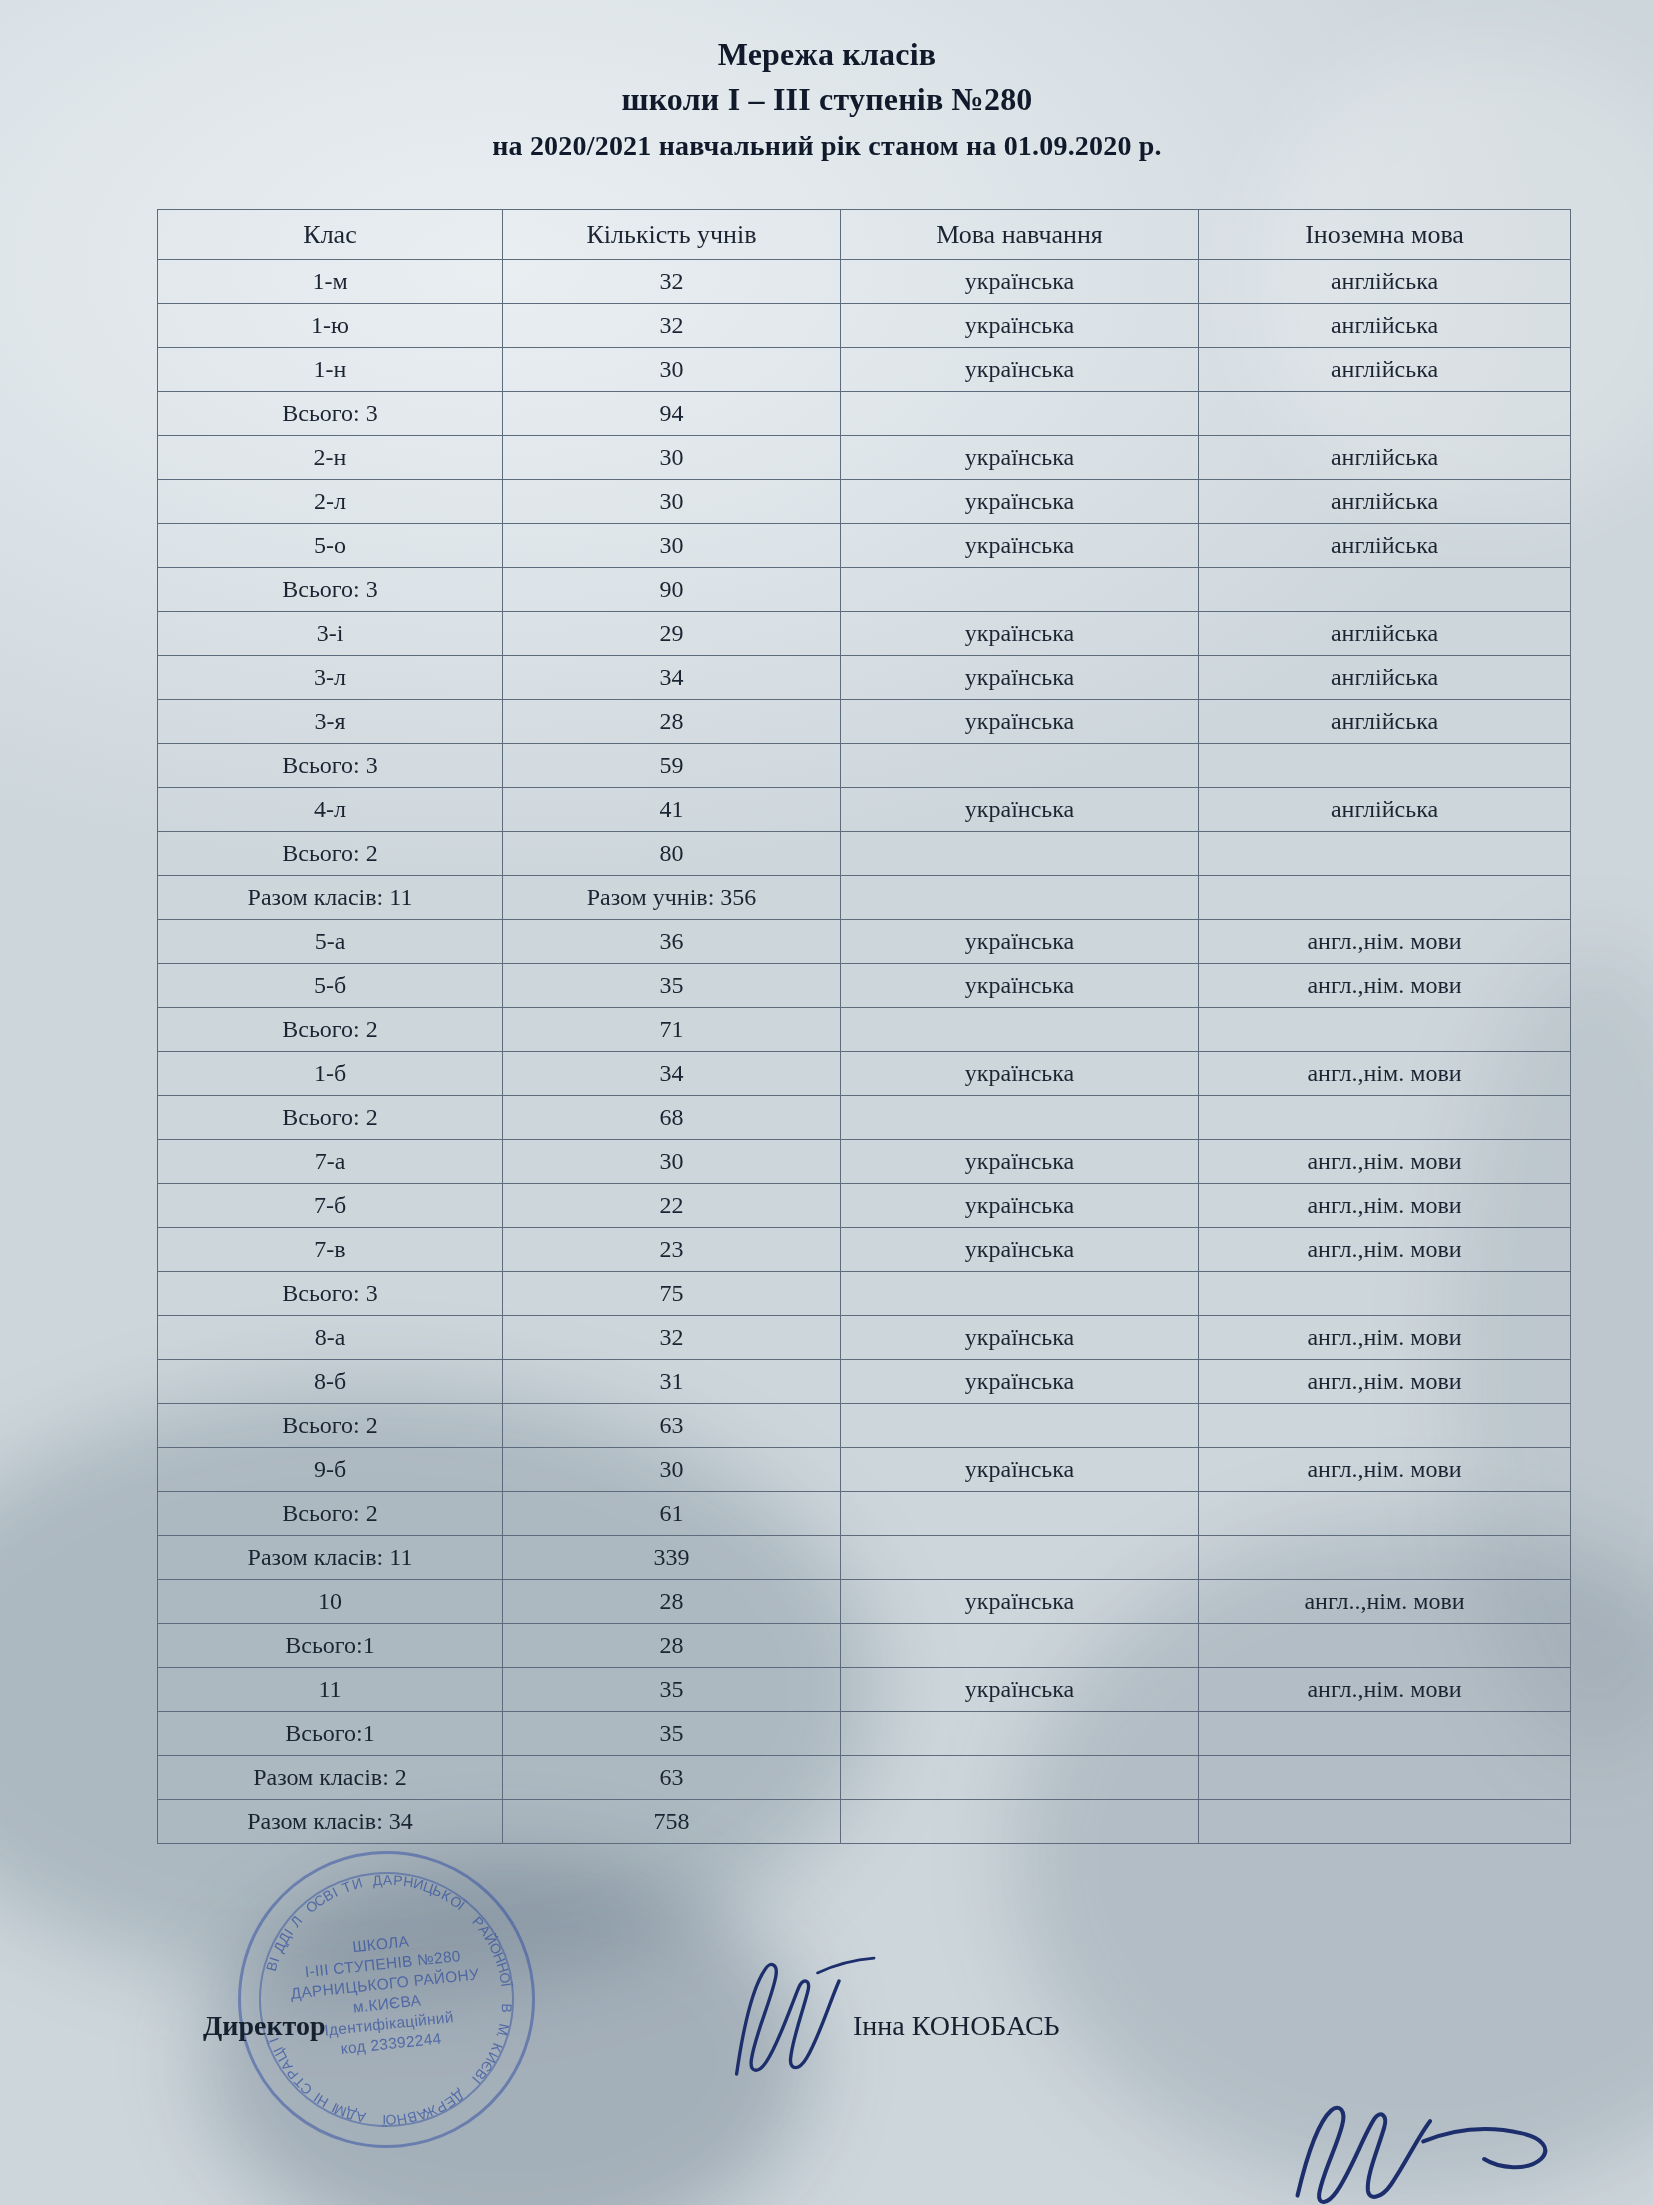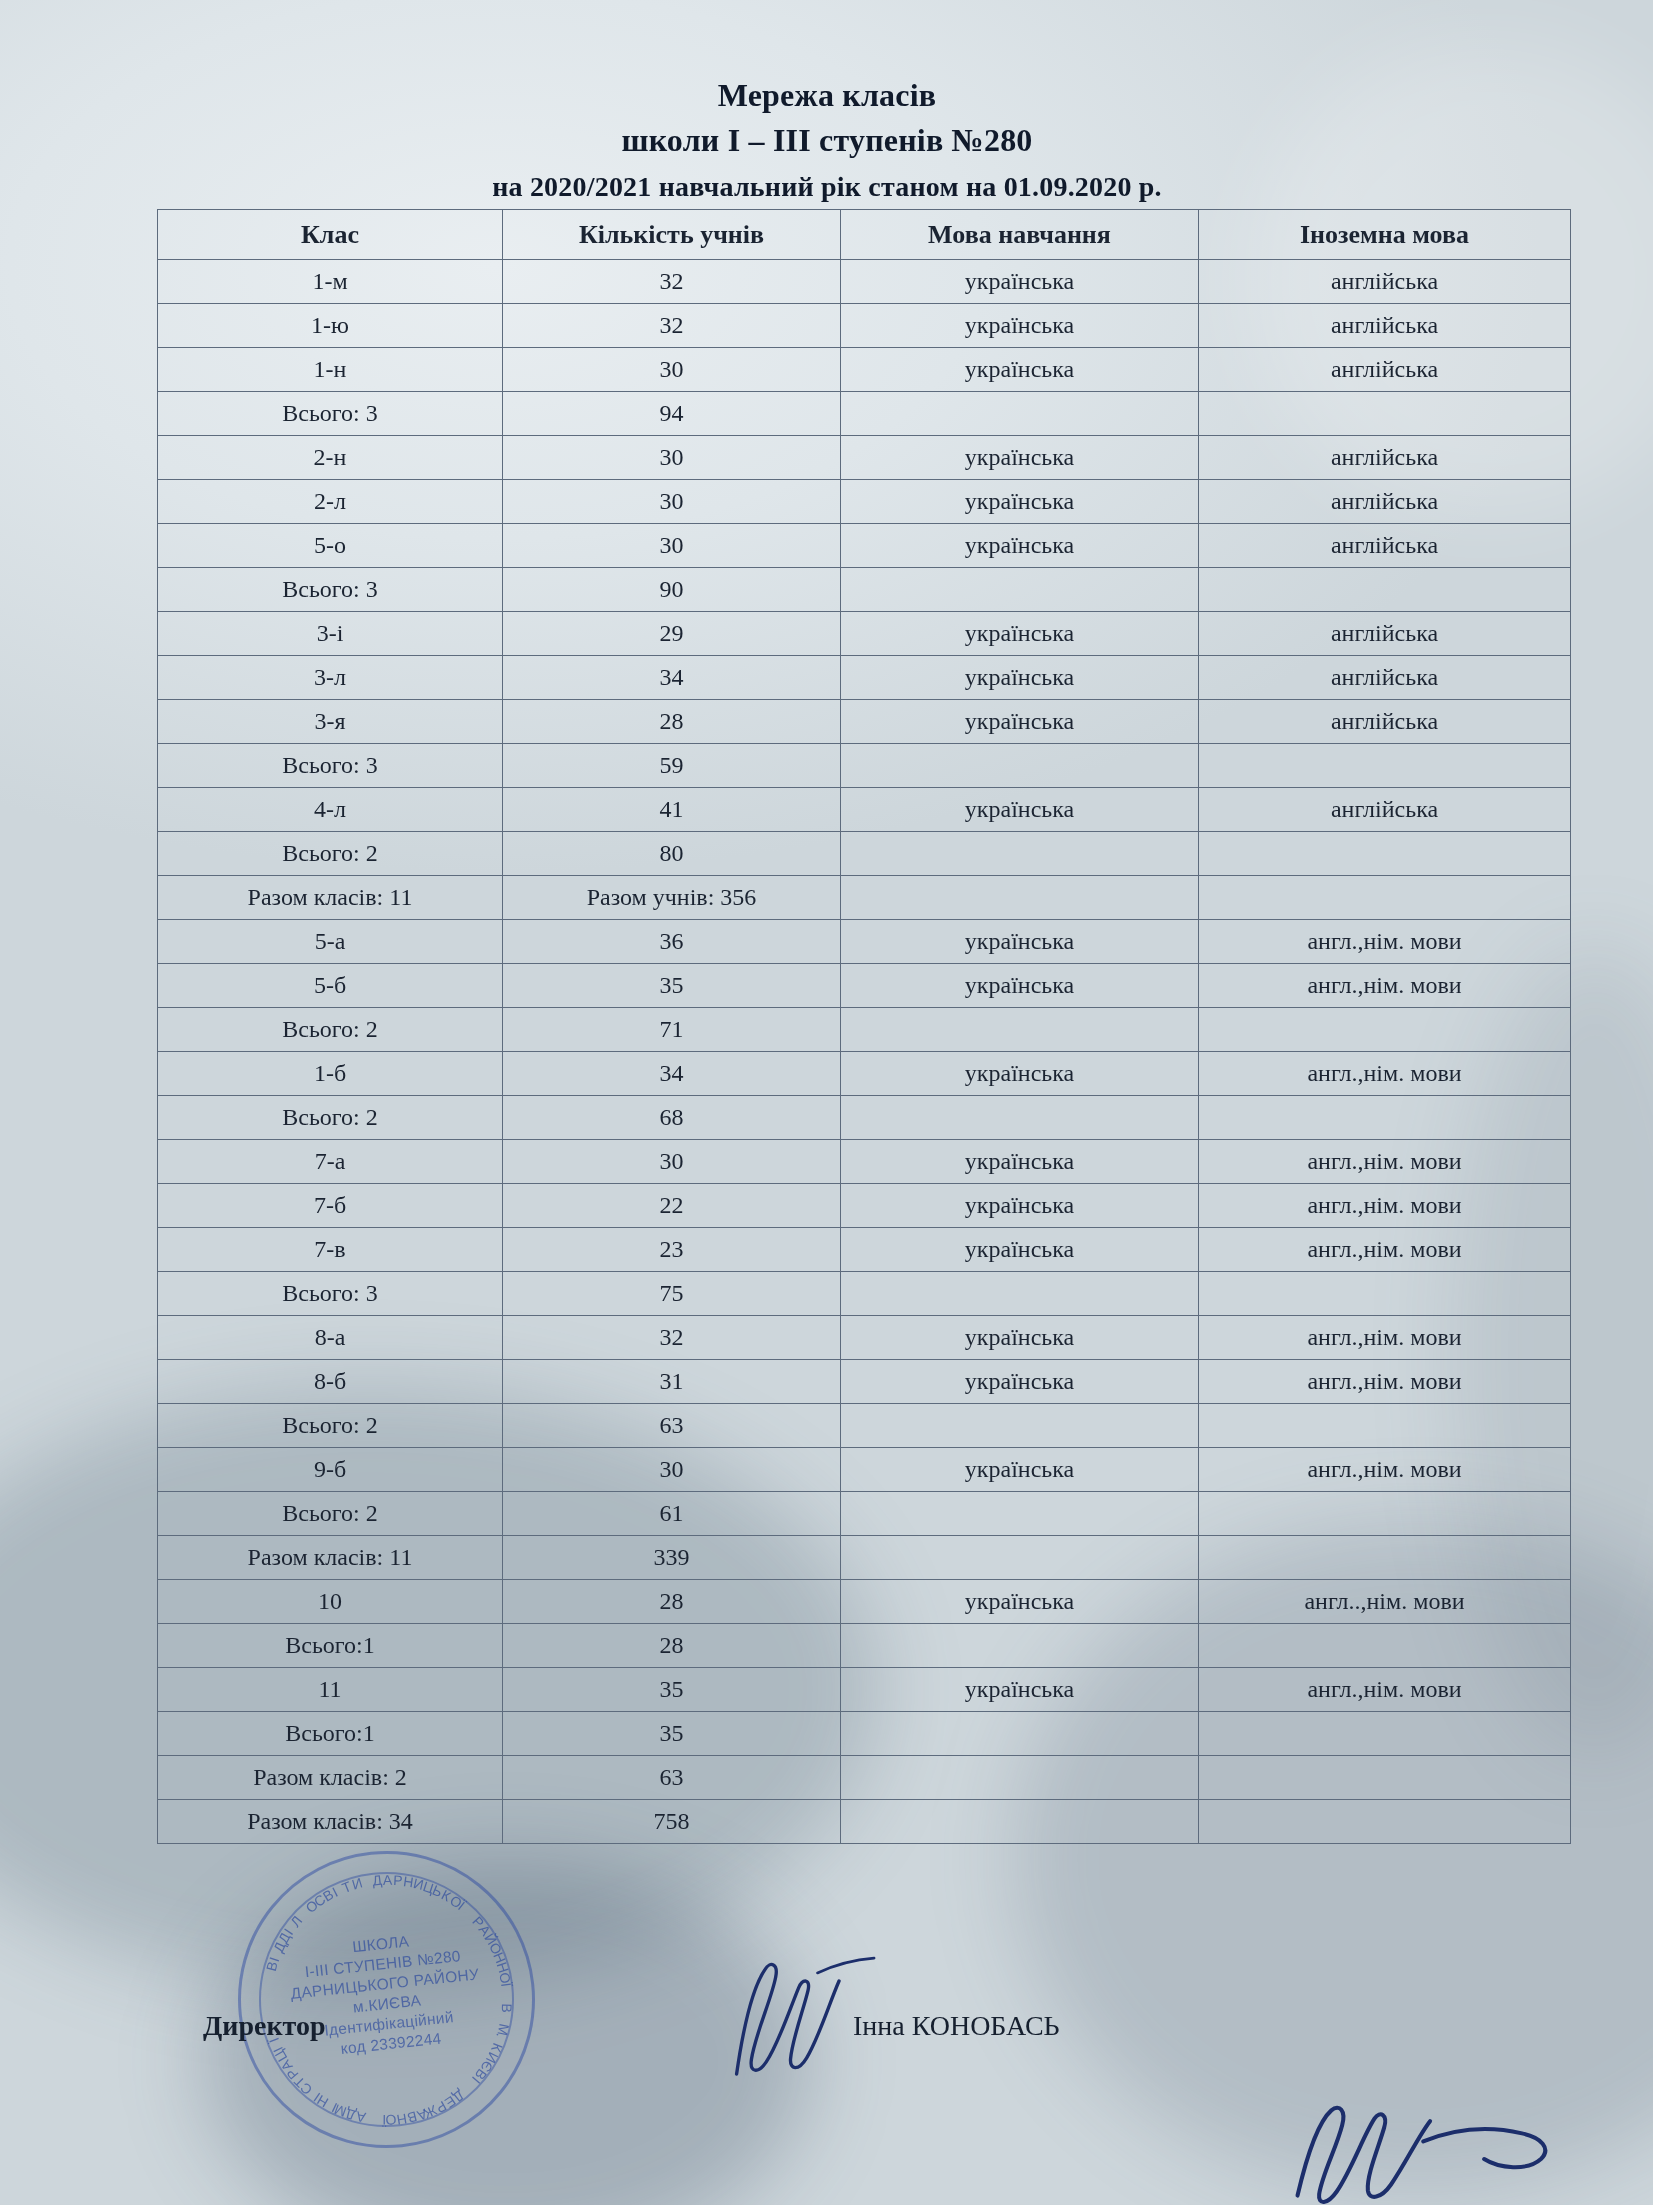--- a/index.html
+++ b/index.html
@@ -51,21 +51,21 @@
     left: 0;
     top: 32px;
     width: 1654px;
     text-align: center;
   }
   .title-line {
     font-weight: bold;
     color: #101a2b;
     letter-spacing: 0.2px;
   }
-  .t1 { font-size: 32px; line-height: 45px; margin-top: 41px; }
+  .t1 { font-size: 32px; line-height: 45px; }
   .t2 { font-size: 32px; line-height: 45px; }
   .t3 { font-size: 28px; line-height: 47px; }
 
   
   .table-wrap {
     position: absolute;
     left: 157px;
     top: 209px;
     width: 1412px;
   }
@@ -78,21 +78,21 @@
     border: 1.4px solid #5d6b7d;
     padding: 0;
     height: 43px;
     text-align: center;
     vertical-align: middle;
     font-size: 24px;
     color: #1b2432;
     font-weight: normal;
   }
   table.grid th {
-    font-weight: bold;
+    font-weight: normal;
     font-size: 26px;
     height: 49px;
   }
   col.c-class { width: 345px; }
   col.c-count { width: 338px; }
   col.c-lang  { width: 358px; }
   col.c-forn  { width: 372px; }
 
   td.bold, th.bold { font-weight: bold; }
   td.left {

